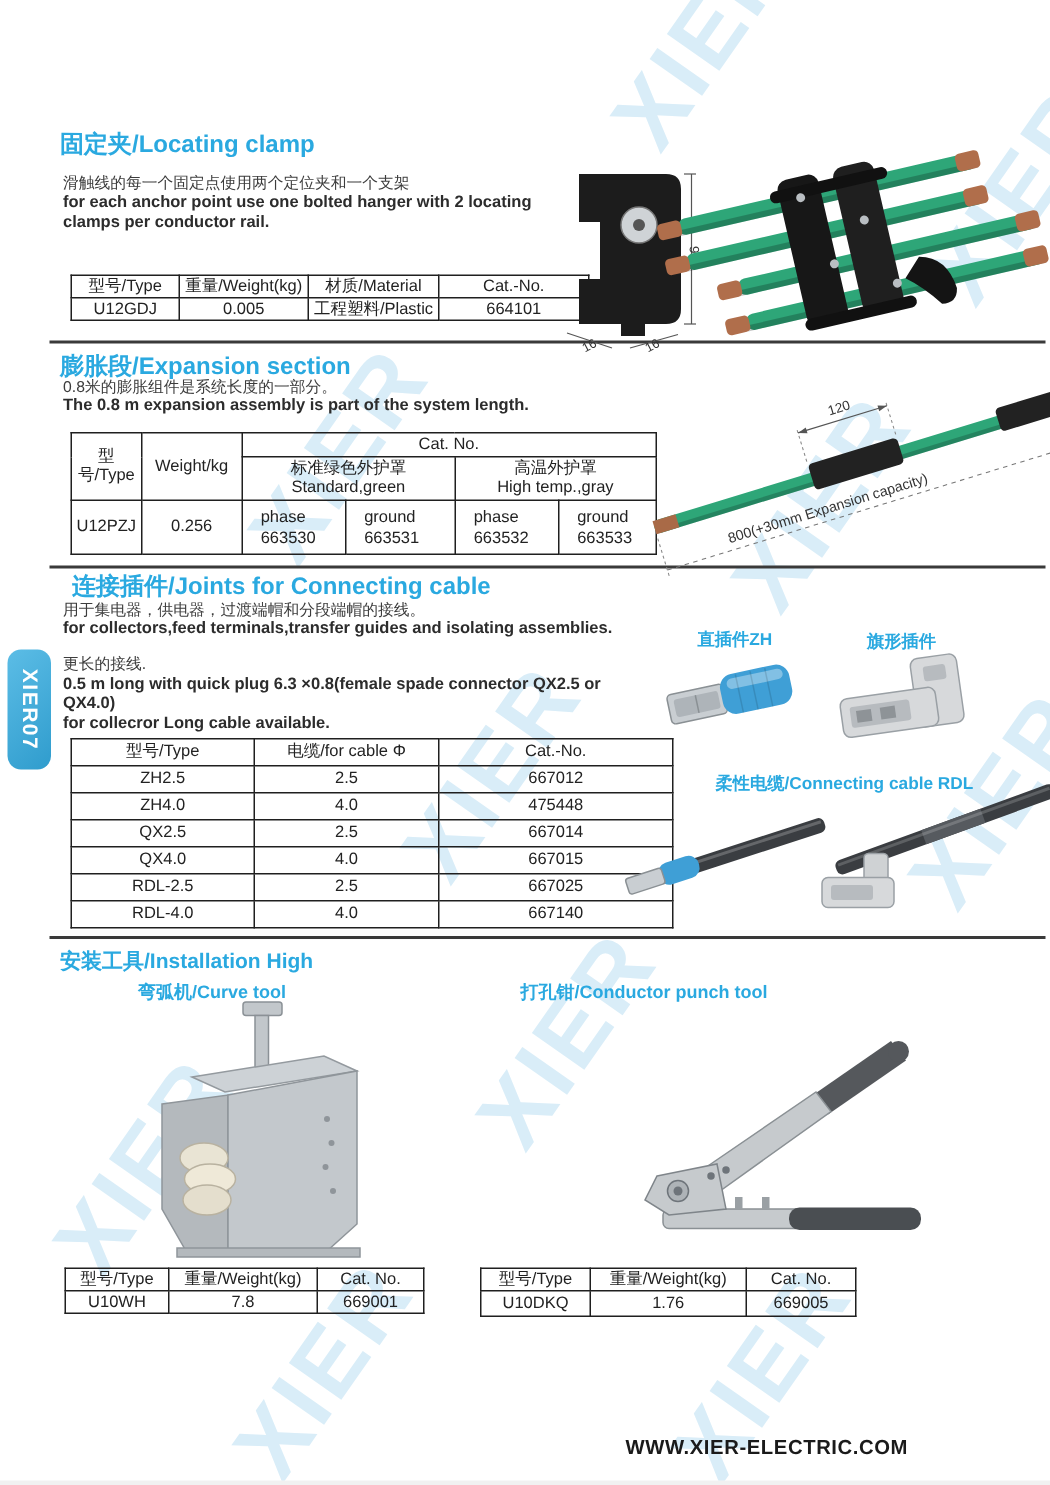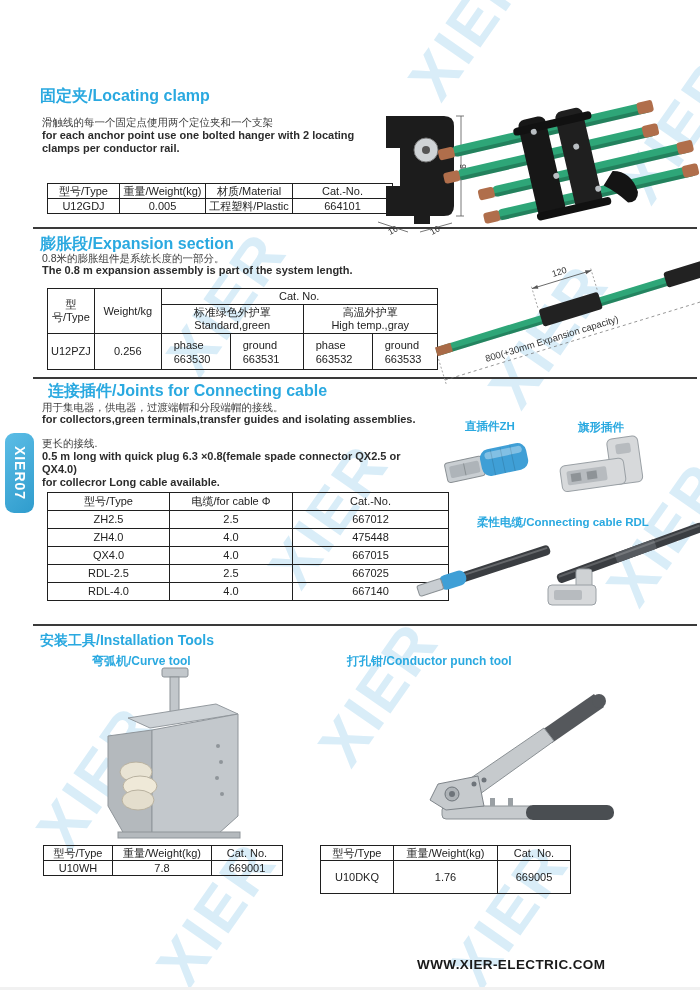--- a/index.html
+++ b/index.html
@@ -176,21 +176,21 @@
     <line x1="-15" y1="90" x2="-15" y2="116" stroke="#888" stroke-width="0.7" stroke-dasharray="2,2"></line>
     <line x1="283" y1="92" x2="283" y2="116" stroke="#888" stroke-width="0.7" stroke-dasharray="2,2"></line>
     <text x="30" y="107" font-size="9.5" fill="#333">800(+30mm Expansion capacity)</text>
   </g>
 </svg>
 
 <div class="divider" style="top:377px"></div>
 
 <div class="abs title" style="left:48px;top:381px">连接插件/Joints for Connecting cable</div>
 <div class="abs cn" style="left:42px;top:401px">用于集电器，供电器，过渡端帽和分段端帽的接线。</div>
-<div class="abs en" style="left:42px;top:413px">for collectors,green terminals,transfer guides and isolating assemblies.</div>
+<div class="abs en" style="left:42px;top:413px">for collectors,feed terminals,transfer guides and isolating assemblies.</div>
 <div class="abs" style="left:42px;top:437px;width:395px">
   <div class="cn">更长的接线.</div>
   <div class="en">0.5 m long with quick plug 6.3 ×0.8(female spade connector QX2.5 or QX4.0)</div>
   <div class="en">for collecror Long cable available.</div>
 </div>
 
 <table class="tbl" style="left:47px;top:492px">
   <tbody>
       <tr style="height:18px">
     <th style="width:115px">型号/Type</th>
@@ -199,20 +199,25 @@
   </tr>
   <tr style="height:18px">
     <td>ZH2.5</td>
     <td>2.5</td>
     <td>667012</td>
   </tr>
   <tr style="height:18px">
     <td>ZH4.0</td>
     <td>4.0</td>
     <td>475448</td>
+  </tr>
+  <tr style="height:18px">
+    <td>QX2.5</td>
+    <td>2.5</td>
+    <td>667014</td>
   </tr>
   <tr style="height:18px">
     <td>QX4.0</td>
     <td>4.0</td>
     <td>667015</td>
   </tr>
   <tr style="height:18px">
     <td>RDL-2.5</td>
     <td>2.5</td>
     <td>667025</td>
@@ -268,21 +273,21 @@
     <rect x="100" y="32" width="42" height="10" fill="#565a5f"></rect>
     <rect x="40" y="34" width="150" height="2" fill="rgba(255,255,255,0.18)"></rect>
   </g>
   <rect x="56" y="44" width="16" height="26" rx="3" fill="#cfd2d4" stroke="#9aa0a5"></rect>
   <rect x="28" y="60" width="48" height="20" rx="4" fill="#d7d9db" stroke="#9aa0a5"></rect>
   <rect x="34" y="65" width="28" height="10" rx="2" fill="#b7bbbf"></rect>
 </svg>
 
 <div class="divider" style="top:624px"></div>
 
-<div class="abs title small" style="left:40px;top:632px">安装工具/Installation Tools</div>
+<div class="abs title small" style="left:40px;top:632px">安装工具/Installation High</div>
 <div class="abs sublabel" style="left:92px;top:653px;font-size:12px">弯弧机/Curve tool</div>
 <div class="abs sublabel" style="left:347px;top:653px;font-size:12px">打孔钳/Conductor punch tool</div>
 
 <svg style="left:98px;top:666px" width="152" height="174" viewBox="0 0 152 174">
   <rect x="64" y="2" width="26" height="9" rx="2" fill="#c2c7cb" stroke="#8b9196"></rect>
   <rect x="72" y="11" width="9" height="36" fill="#c2c7cb" stroke="#8b9196"></rect>
   <polygon points="30,52 118,38 140,48 52,62" fill="#cdd2d6" stroke="#949a9f"></polygon>
   <polygon points="10,70 54,64 54,168 26,168 10,140" fill="#b4b9bd" stroke="#8f959a"></polygon>
   <polygon points="54,64 140,48 140,150 120,168 54,168" fill="#c3c8cc" stroke="#8f959a"></polygon>
   <ellipse cx="38" cy="106" rx="16" ry="10" fill="#e9e4d4" stroke="#b9b2a0"></ellipse>
@@ -325,21 +330,21 @@
 </tbody>
   </table>
 
 <table class="tbl" style="left:320px;top:845px">
   <tbody>
       <tr style="height:15px">
     <th style="width:66px">型号/Type</th>
     <th style="width:97px">重量/Weight(kg)</th>
     <th style="width:66px">Cat. No.</th>
   </tr>
-  <tr style="height:33px">
+  <tr style="height:17px">
     <td>U10DKQ</td>
     <td>1.76</td>
     <td>669005</td>
   </tr>
 </tbody>
   </table>
 
 <div class="footer">WWW.XIER-ELECTRIC.COM</div>
 <div style="position:absolute;left:0;top:987px;width:700px;height:3px;background:#f1f1f1;z-index:1"></div>
 

